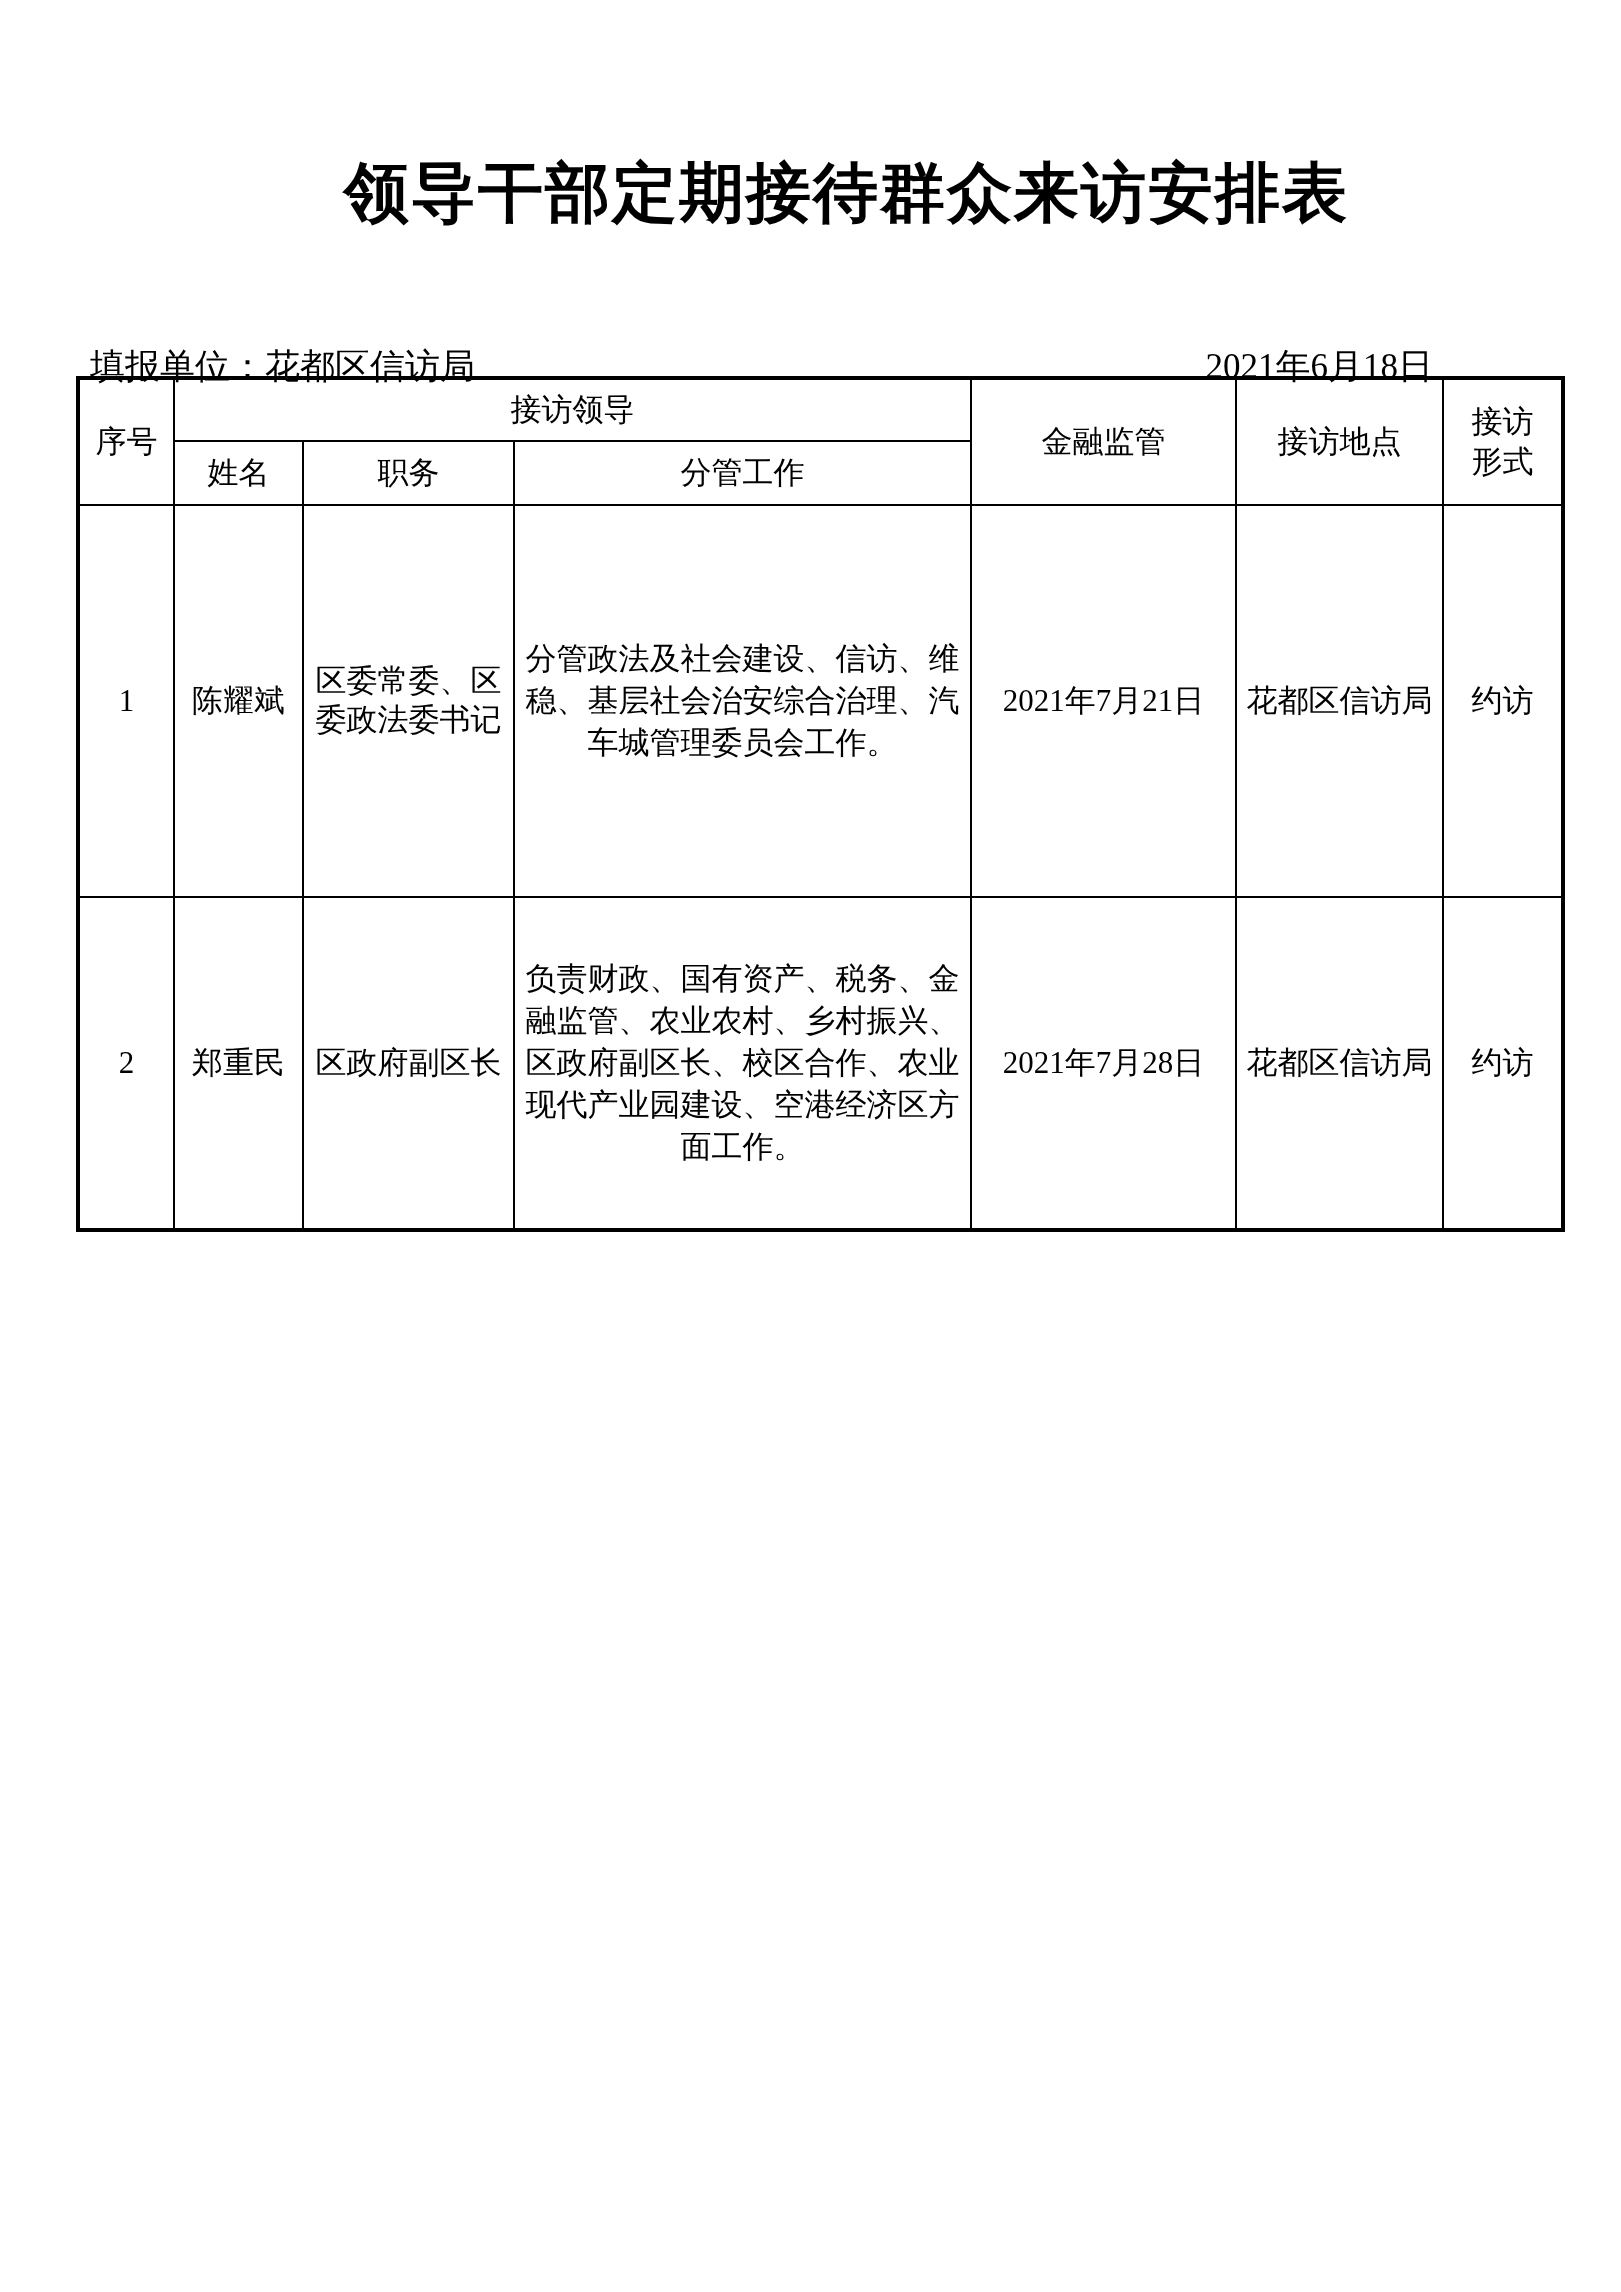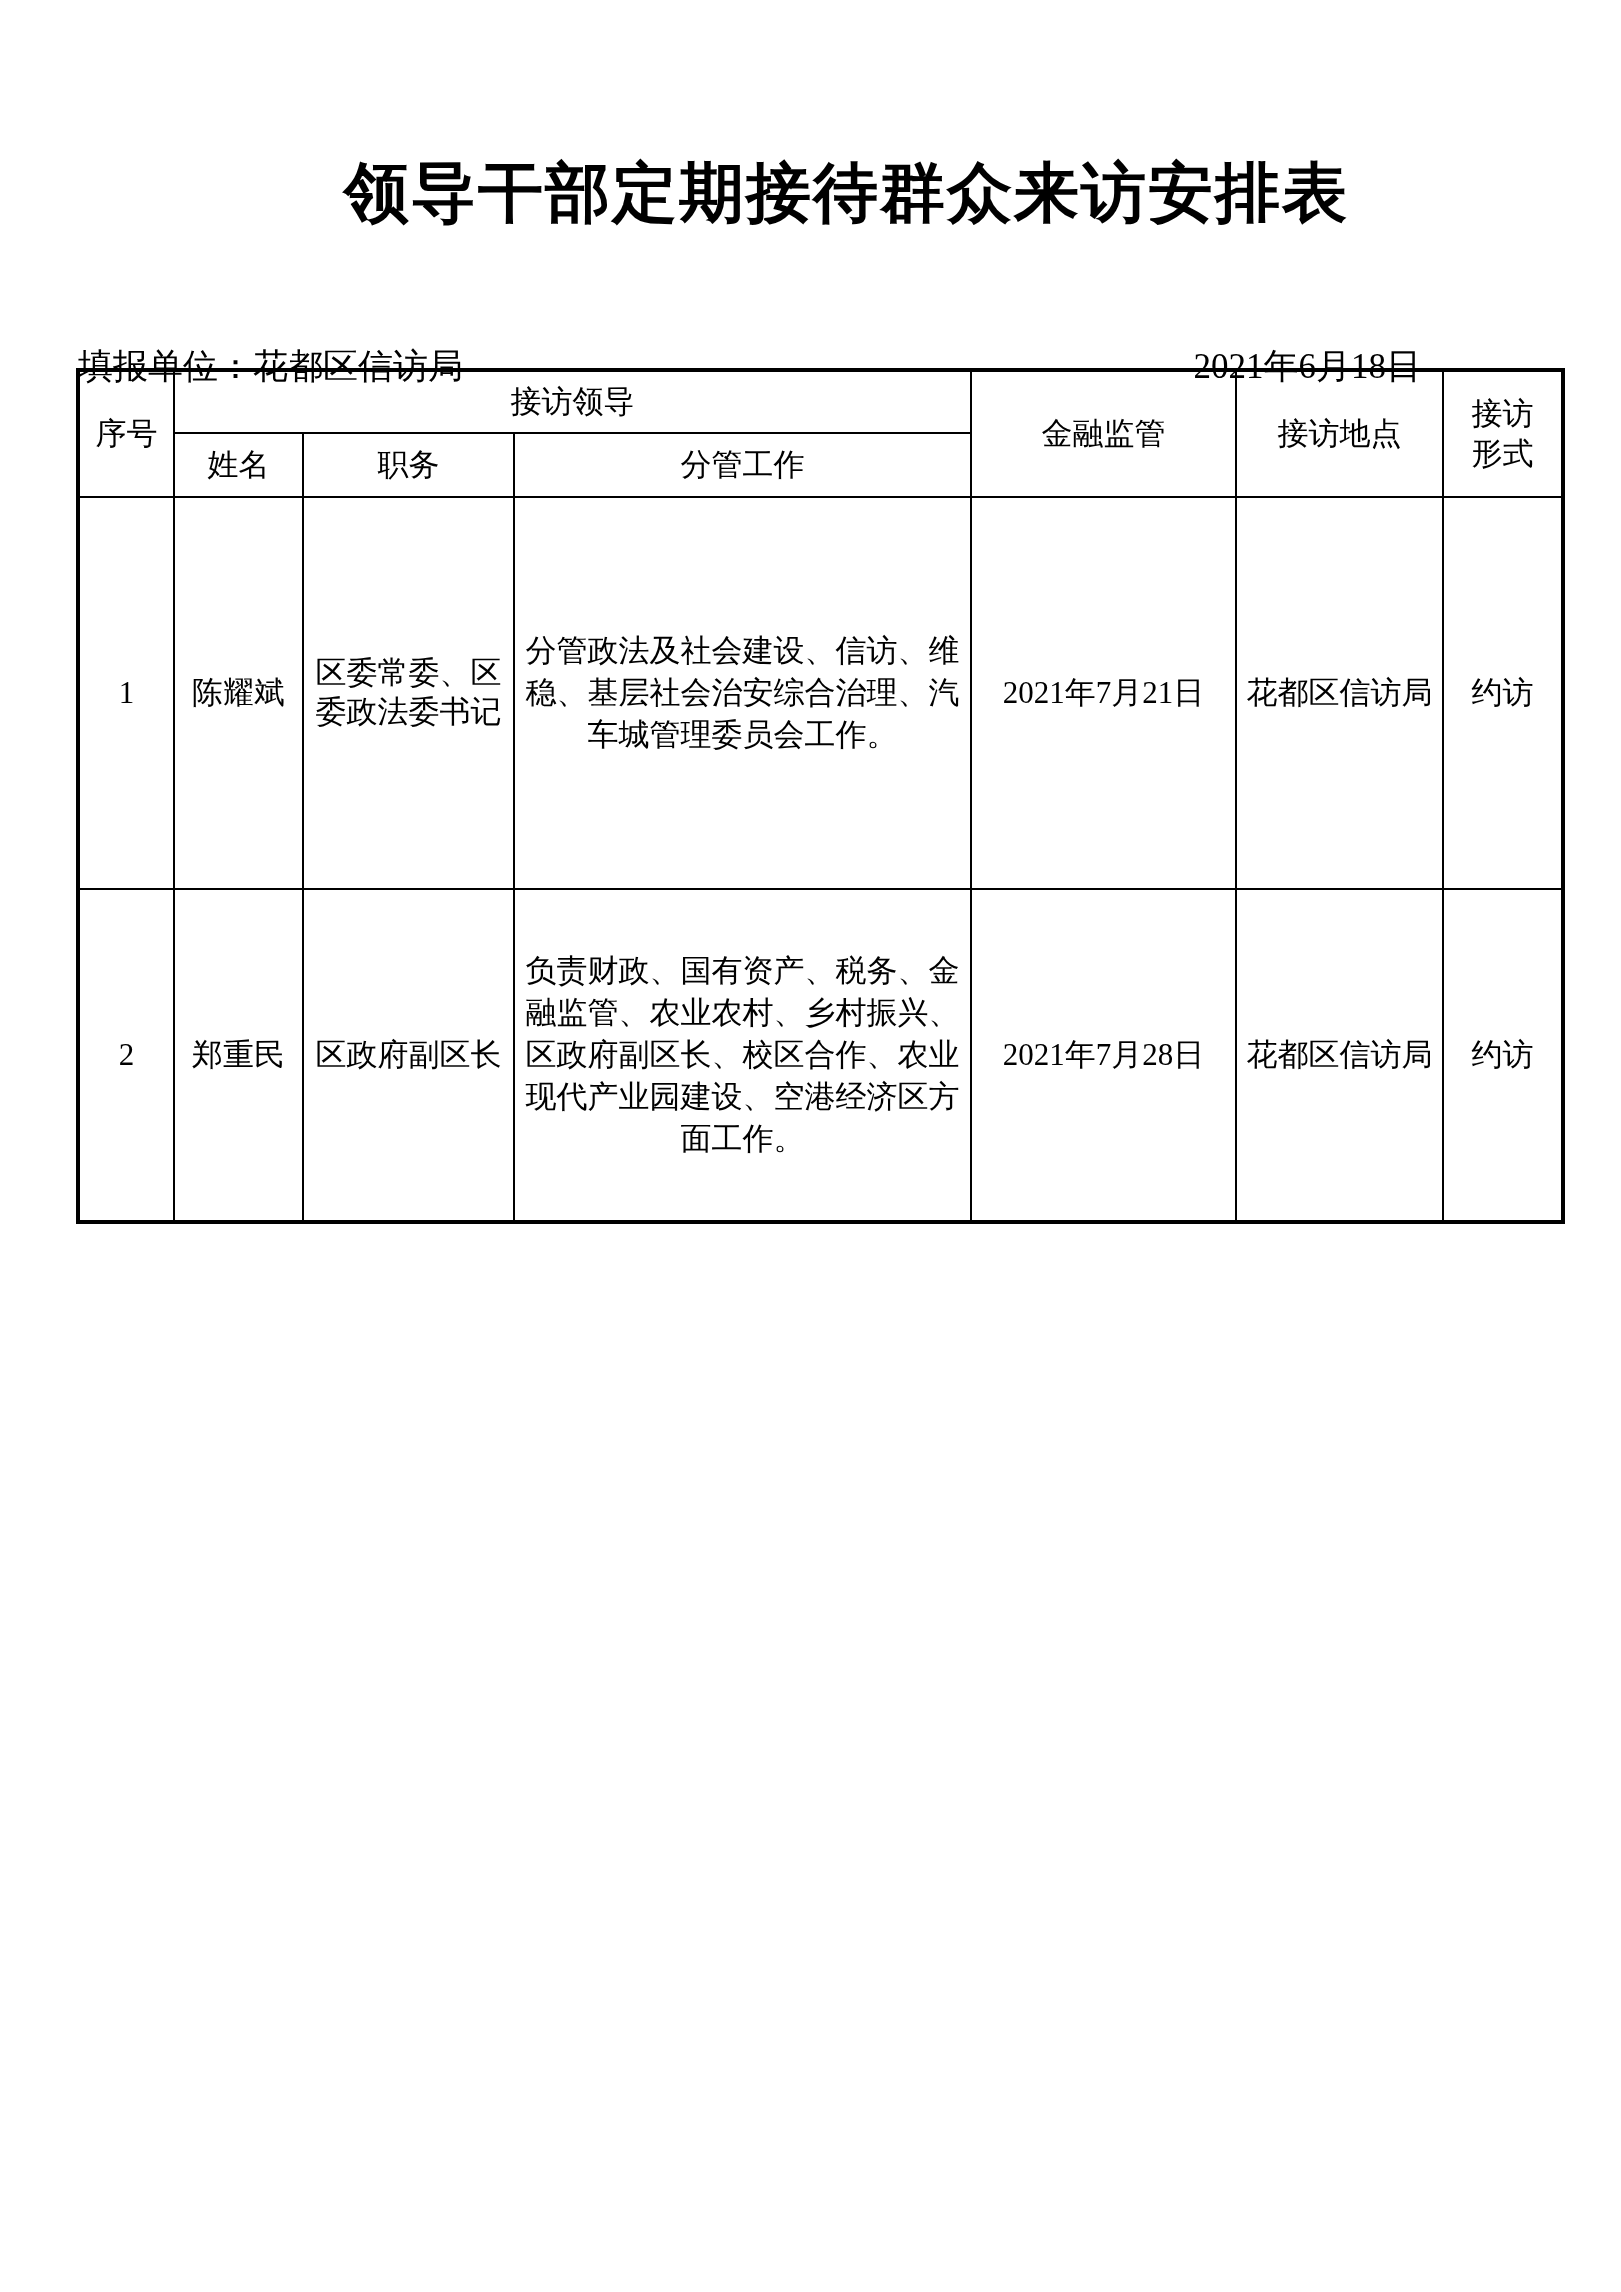--- a/index.html
+++ b/index.html
@@ -24,32 +24,32 @@
     text-align: center;
     font-size: 65px;
     font-weight: bold;
     letter-spacing: 2px;
     white-space: nowrap;
     margin-left: 36px;
   }
   .info-row {
     position: absolute;
     top: 335px;
-    left: 78px;
+    left: 90px;
     width: 1343px;
     display: flex;
     justify-content: space-between;
     align-items: flex-end;
     font-size: 35px;
   }
   .info-unit { text-align: left; }
   .info-date { text-align: right; margin-top: 8px; }
   table.schedule {
     position: absolute;
-    top: 368px;
+    top: 376px;
     left: 76px;
     width: 1484px;
     border-collapse: collapse;
     table-layout: fixed;
     border: 4.9px solid #000000;
   }
   table.schedule th,
   table.schedule td {
     border: 2.9px solid #000000;
     font-weight: normal;

